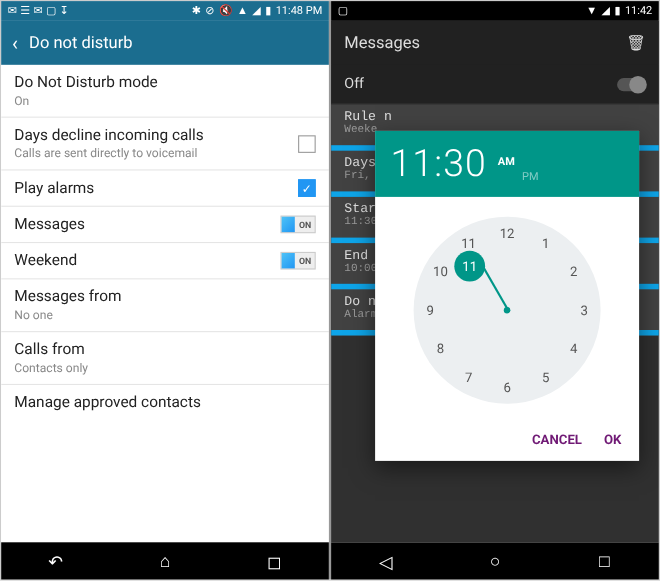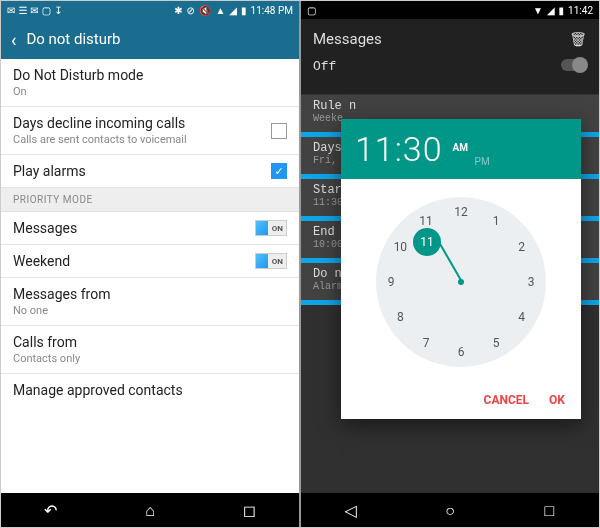--- a/index.html
+++ b/index.html
@@ -28,21 +28,21 @@
   .toggle-on { width: 32px; height: 16px; background: #eee; border: 1px solid #ccc; font-size: 8px; font-weight: bold; color: #555; display: flex; align-items: center; justify-content: flex-end; padding: 0 3px; position: relative; }
   .toggle-on::before { content: ""; position: absolute; left: 0; top: 0; bottom: 0; width: 12px; background: linear-gradient(135deg,#4fc3f7,#2196f3); }
 
   .navbar { height: 34px; background: #000; display: flex; align-items: center; justify-content: space-around; color: #fff; font-size: 16px; }
   .navbar .icon { width: 20px; height: 20px; display: flex; align-items: center; justify-content: center; }
 
   
   .right-body { flex: 1; position: relative; background: #303030; color: #ddd; overflow: hidden; }
   .right-header { height: 40px; display: flex; align-items: center; padding: 0 12px; font-size: 15px; background: #212121; }
   .right-header .trash { margin-left: auto; font-size: 14px; }
-  .off-row { height: 36px; display: flex; align-items: flex-start; padding: 0 12px; font-size: 13px; background: #212121; border-bottom: 1px solid #333; font-family: Liberation Mono, monospace; }
+  .off-row { height: 36px; display: flex; align-items: center; padding: 0 12px; font-size: 13px; background: #212121; border-bottom: 1px solid #333; }
   .off-row .switch { margin-left: auto; width: 26px; height: 12px; border-radius: 6px; background: #555; position: relative; }
   .off-row .switch::after { content: ""; position: absolute; right: -1px; top: -2px; width: 16px; height: 16px; border-radius: 50%; background: #888; }
   .bg-rows { background: #424242; }
   .bg-row { height: 42px; padding: 4px 12px; border-bottom: 5px solid #0ea5e9; font-size: 12px; color: #ccc; font-family: Liberation Mono, monospace; }
   .bg-row .t { color: #ddd; }
   .bg-row .s { color: #999; font-size: 10px; }
 
   .dialog { position: absolute; left: 40px; right: 18px; top: 100px; background: #fff; box-shadow: 0 6px 20px rgba(0,0,0,0.5); }
   .dialog-top { background: #009688; color: #fff; padding: 10px 14px; display: flex; align-items: flex-end; }
   .dialog-time { font-size: 34px; font-weight: 300; letter-spacing: 1px; }
@@ -50,21 +50,21 @@
   .ampm .sel { color: #fff; font-weight: bold; }
   .ampm .unsel { color: rgba(255,255,255,0.5); margin-left: 22px; }
 
   .clock-wrap { padding: 18px; display: flex; justify-content: center; }
   .clock { width: 170px; height: 170px; border-radius: 50%; background: #eceff1; position: relative; }
   .clock .num { position: absolute; width: 22px; height: 22px; margin: -11px; display: flex; align-items: center; justify-content: center; font-size: 12px; color: #555; }
   .clock .center-dot { position: absolute; left: 50%; top: 50%; width: 6px; height: 6px; margin: -3px; border-radius: 50%; background: #009688; }
   .clock .hand { position: absolute; left: 50%; top: 50%; width: 2px; height: 60px; background: #009688; transform-origin: top center; transform: rotate(-30deg); }
   .clock .sel-bubble { position: absolute; width: 28px; height: 28px; border-radius: 50%; background: #009688; color: #fff; display: flex; align-items: center; justify-content: center; font-size: 12px; }
 
-  .dialog-actions { display: flex; justify-content: flex-end; gap: 20px; padding: 8px 16px 12px; font-size: 12px; font-weight: bold; color: #ef4444; }
+  .dialog-actions { display: flex; justify-content: flex-end; gap: 20px; padding: 8px 16px 12px; font-size: 12px; font-weight: bold; color: #701a75; }
 </style>
 </head>
 <body>
 
 <div class="container">
 
   <div class="phone">
     <div class="statusbar left">
       <div class="left-icons">
         <span>✉</span>
@@ -88,31 +88,30 @@
     <div class="list">
       <div class="row">
         <div class="txt">
           <div class="title">Do Not Disturb mode</div>
           <div class="sub">On</div>
         </div>
       </div>
       <div class="row">
         <div class="txt">
           <div class="title">Days decline incoming calls</div>
-          <div class="sub">Calls are sent contacts to voicemail</div>
+          <div class="sub">Calls are sent directly to voicemail</div>
         </div>
         <div class="checkbox"></div>
       </div>
       <div class="row">
         <div class="txt">
           <div class="title">Play alarms</div>
         </div>
         <div class="checkbox checked">✓</div>
       </div>
-      <div class="section-header">PRIORITY MODE</div>
       <div class="row">
         <div class="txt">
             <div class="title">Messages</div>
           </div>
         <div class="toggle-on">ON</div>
       </div>
       <div class="row">
         <div class="txt">
             <div class="title">Weekend</div>
           </div>

